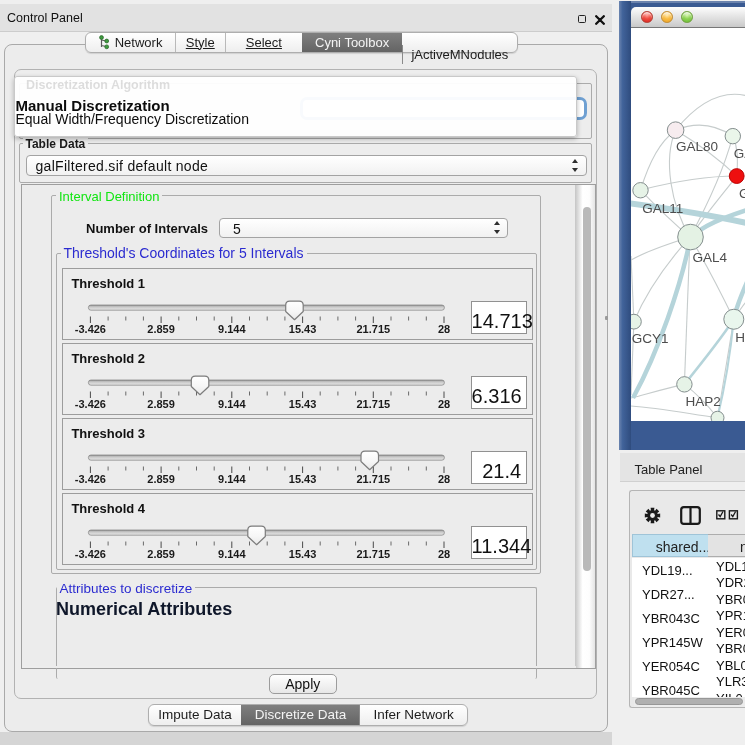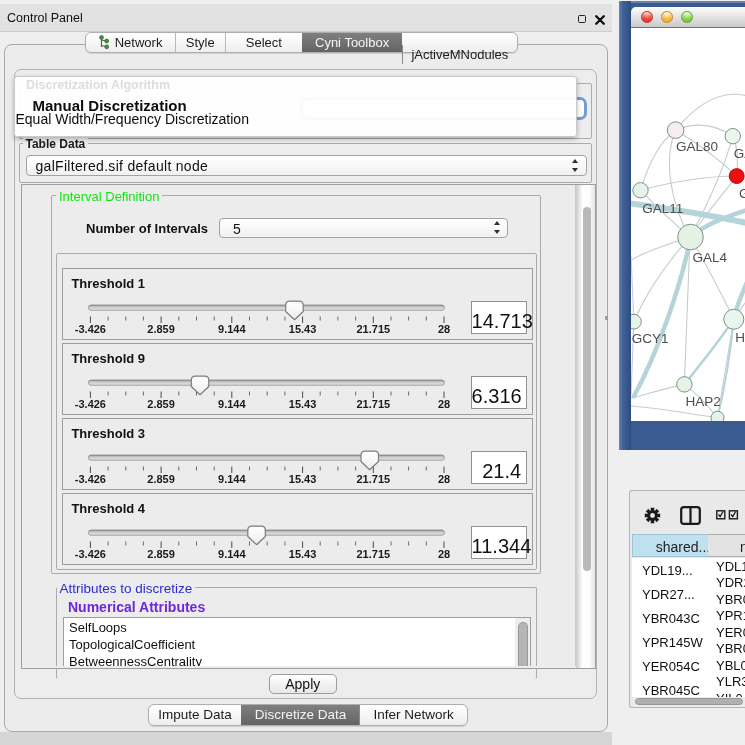--- a/index.html
+++ b/index.html
@@ -13,21 +13,21 @@
 #cp-title .t { position:absolute; left:8px; top:7px; font-size:13px; color:#111; }
 .groupbox { position:absolute; border:1px solid #ababab; border-radius:2px; }
 .gtitle { position:absolute; background:#ededed; padding:0 3px; font-size:13px; white-space:nowrap; }
 .combo { position:absolute; background:linear-gradient(#ffffff,#f1f1f1); border:1px solid #a3a3a3; border-radius:4px; font-size:14px; color:#111; }
 .combo .ct { position:absolute; left:9px; top:2px; white-space:nowrap; }
 .combo .arr { position:absolute; right:6px; top:50%; margin-top:-6.5px; width:8px; height:13px; }
 .combo .arr:before { content:""; position:absolute; top:0; left:0.5px; border-left:3.5px solid transparent; border-right:3.5px solid transparent; border-bottom:4.5px solid #2e2e2e; }
 .combo .arr:after { content:""; position:absolute; bottom:0; left:0.5px; border-left:3.5px solid transparent; border-right:3.5px solid transparent; border-top:4.5px solid #2e2e2e; }
 .tabset { position:absolute; display:flex; height:20.5px; font-size:13px; border:1px solid #aeaeae; border-radius:6px; background:linear-gradient(#ffffff,#eeeeee); box-shadow:0 1px 1px rgba(0,0,0,0.12); }
 .tabset .seg { height:100%; display:flex; align-items:center; justify-content:center; color:#1c1c1c; position:relative; }
-.tabset .seg.sep { border-left:1px solid #b9b9b9; }
+.tabset .seg.sep { border-left:1px solid #b9b9b9;text-decoration:underline; }
 .tabset .seg.on { background:linear-gradient(#7f7f7f,#646464); color:#f4f4f4; }
 .bold { font-weight:bold; }
 .thrbox { position:absolute; left:61.6px; width:471px; height:72px; background:#ececec; border:1px solid #9c9c9c; }
 .thrbox .tl { position:absolute; left:8.8px; top:7.5px; font-size:13px; font-weight:bold; color:#111; }
 .vbox { position:absolute; left:408px; top:32.5px; width:56px; height:33px; background:#fff; border:1px solid #919191; font-size:20px; color:#111; text-align:right; padding:8px 4.5px 0 0; }
 </style>
 </head>
 <body>
 <div id="app">
 
@@ -79,20 +79,21 @@
   <div class="groupbox" style="left:50.6px;top:195px;width:490.6px;height:379px;"></div>
   <div class="gtitle" style="left:56px;top:188.5px;color:#10e510;background:#ececec;">Interval Definition</div>
 
   <div class="abs bold" style="left:86px;top:220.5px;font-size:13px;color:#111;">Number of Intervals</div>
   <div class="combo" style="left:219px;top:217.5px;width:289px;height:20px;">
         <div class="ct" style="left:13px;">5</div>
         <div class="arr"></div>
       </div>
 
   <div class="groupbox" style="left:56.3px;top:252.8px;width:480.3px;height:317.2px;"></div>
+  <div class="gtitle" style="left:60.5px;top:245px;color:#2b2bd0;background:#ececec;font-size:14px;">Threshold's Coordinates for 5 Intervals</div>
 
     <div class="thrbox" style="top:267.8px;">
   <svg class="abs" style="left:0;top:0;" width="469" height="70" viewBox="0 0 469 70">
     <defs>
       <linearGradient id="gr1" x1="0" y1="0" x2="0" y2="1">
               <stop offset="0" stop-color="#8e8e8e"></stop>
               <stop offset="0.35" stop-color="#c7c7c7"></stop>
               <stop offset="1" stop-color="#e8e8e8"></stop>
             </linearGradient>
       <linearGradient id="th1" x1="0" y1="0" x2="0" y2="1">
@@ -171,21 +172,21 @@
           <line x1="363.3" y1="47.5" x2="363.3" y2="51.5" stroke="#6a6a6a" stroke-width="1"></line>
           <line x1="381.0" y1="47.5" x2="381.0" y2="54" stroke="#4a4a4a" stroke-width="1"></line>
     <text x="27.4" y="63.5" text-anchor="middle" font-size="11" font-weight="bold" fill="#1a1a1a">-3.426</text>
           <text x="98.1" y="63.5" text-anchor="middle" font-size="11" font-weight="bold" fill="#1a1a1a">2.859</text>
           <text x="168.8" y="63.5" text-anchor="middle" font-size="11" font-weight="bold" fill="#1a1a1a">9.144</text>
           <text x="239.6" y="63.5" text-anchor="middle" font-size="11" font-weight="bold" fill="#1a1a1a">15.43</text>
           <text x="310.3" y="63.5" text-anchor="middle" font-size="11" font-weight="bold" fill="#1a1a1a">21.715</text>
           <text x="381.0" y="63.5" text-anchor="middle" font-size="11" font-weight="bold" fill="#1a1a1a">28</text>
     <path d="M 128.3 42.5 L 128.3 36.2 Q 128.3 32.2 132.3 32.2 L 141.8 32.2 Q 145.8 32.2 145.8 36.2 L 145.8 42.5 L 137.0 50.7 Z" fill="url(#th2)" stroke="#7c7c7c" stroke-width="1.2" stroke-linejoin="round"></path>
   </svg>
-  <div class="tl">Threshold 9</div>
+  <div class="tl">Threshold 2</div>
   <div class="vbox">6.316</div>
   </div>
   <div class="thrbox" style="top:417.8px;">
   <svg class="abs" style="left:0;top:0;" width="469" height="70" viewBox="0 0 469 70">
     <defs>
       <linearGradient id="gr3" x1="0" y1="0" x2="0" y2="1">
               <stop offset="0" stop-color="#8e8e8e"></stop>
               <stop offset="0.35" stop-color="#c7c7c7"></stop>
               <stop offset="1" stop-color="#e8e8e8"></stop>
             </linearGradient>
@@ -271,41 +272,34 @@
           <text x="310.3" y="63.5" text-anchor="middle" font-size="11" font-weight="bold" fill="#1a1a1a">21.715</text>
           <text x="381.0" y="63.5" text-anchor="middle" font-size="11" font-weight="bold" fill="#1a1a1a">28</text>
     <path d="M 184.8 42.5 L 184.8 36.2 Q 184.8 32.2 188.8 32.2 L 198.3 32.2 Q 202.3 32.2 202.3 36.2 L 202.3 42.5 L 193.6 50.7 Z" fill="url(#th4)" stroke="#7c7c7c" stroke-width="1.2" stroke-linejoin="round"></path>
   </svg>
   <div class="tl">Threshold 4</div>
   <div class="vbox">11.344</div>
   </div>
 
   <div class="groupbox" style="left:56.3px;top:586.5px;width:480.3px;height:92px;border-bottom:none;"></div>
   <div class="gtitle" style="left:56.5px;top:580.5px;color:#2b2bd0;background:#ececec;font-size:13.5px;">Attributes to discretize</div>
-  <div class="abs bold" style="left:68px;top:599px;font-size:14px;color:#6d28d9;">Numerical Attributes</div>
-  <div class="abs" style="left:63px;top:616.5px;width:468px;height:49.5px;background:#ffffff;border:1px solid #9e9e9e;border-bottom:none;font-size:13px;color:#111;overflow:hidden;">
-    <div style="position:absolute;left:5px;top:2px;">SelfLoops</div>
-    <div style="position:absolute;left:5px;top:19px;">TopologicalCoefficient</div>
-    <div style="position:absolute;left:5px;top:36px;">BetweennessCentrality</div>
-    <div style="position:absolute;right:0;top:0;width:15.5px;height:52px;background:#ededed;"></div>
-    <div style="position:absolute;right:2.5px;top:4px;width:10px;height:48px;background:#b5b5b5;border:1px solid #999;border-radius:5px;border-bottom:none;"></div>
-  </div>
+  <div class="abs bold" style="left:56px;top:599px;font-size:18px;color:#0f172a;">Numerical Attributes</div>
 
   <div class="abs" style="left:21.8px;top:666px;width:554px;height:1.5px;background:#ededed;"></div>
 
   <div class="abs" style="left:268.9px;top:674.4px;width:67.7px;height:19.6px;background:linear-gradient(#fefefe,#e7e7e7);border:1px solid #9c9c9c;border-radius:5px;text-align:center;font-size:14px;color:#111;padding-top:0.5px;">Apply</div>
 
   <div class="tabset" style="left:147.5px;top:704px;width:320.5px;font-size:13.5px;height:21.5px;text-align:center;">
     <div class="seg first" style="width:92.9px;">Impute Data</div>
     <div class="seg on" style="width:118.1px;">Discretize Data</div>
     <div class="seg" style="width:107.5px;border-left:1px solid #8a8a8a;">Infer Network</div>
   </div>
 
   <div class="abs" style="left:13.5px;top:75.5px;width:563.5px;height:61px;background:rgba(255,255,255,0.95);border:1px solid #c9c9c9;border-radius:3px;box-shadow:0 2px 5px rgba(0,0,0,0.28);"></div>
-  <div class="abs bold" style="left:15.5px;top:97px;font-size:15px;color:#0c0c0c;padding-left:17px;">Manual Discretization</div>
+  <div class="abs bold" style="left:15.5px;top:97px;font-size:15px;color:#0c0c0c;">Manual Discretization</div>
   <div class="abs" style="left:15.5px;top:111px;font-size:14px;color:#0c0c0c;">Equal Width/Frequency Discretization</div>
   <div class="abs bold" style="left:26px;top:77.5px;font-size:13px;color:rgba(90,90,90,0.20);font-size:12.5px;">Discretization Algorithm</div>
 </div>
 
 <div class="abs" style="left:0;top:731.5px;width:616px;height:13.5px;background:#d5d5d5;"></div>
 
 <div class="abs" style="left:605px;top:315.5px;width:2.5px;height:4px;background:#9a9a9a;border-radius:1px;"></div>
 <div class="abs" style="left:612px;top:0;width:133px;height:745px;background:#efefef;"></div>
 
 <div class="abs" style="left:619px;top:1px;width:126px;height:449.4px;background:#3a5a92;box-shadow:inset 0 2px 0 rgba(255,255,255,0.25);"></div>
@@ -365,20 +359,23 @@
     <text x="739" y="197.5">GA</text>
     <text x="642.3" y="212.5">GAL11</text>
     <text x="692.4" y="262">GAL4</text>
     <text x="631.8" y="343">GCY1</text>
     <text x="735.2" y="342">HIS4</text>
     <text x="685.6" y="405.5">HAP2</text>
   </g>
 </svg>
 </div>
 
+<div class="abs" style="left:619.5px;top:453.4px;width:125.5px;height:28.8px;background:#e4e4e4;border-bottom:1px solid #d0d0d0;">
+  <div class="abs" style="left:15px;top:9px;font-size:13px;color:#222;">Table Panel</div>
+</div>
 
 <div class="abs" style="left:628.8px;top:490.3px;width:116.2px;height:218.2px;border:1px solid #b5b5b5;border-radius:3px 0 0 3px;border-right:none;background:#e9e9e9;overflow:hidden;">
 
   <svg class="abs" style="left:14px;top:16px;" width="17" height="17" viewBox="0 0 17 17">
     <path d="M6.60 0.83 L10.40 0.83 L10.06 3.33 L11.05 3.74 L12.57 1.73 L15.27 4.43 L13.26 5.95 L13.67 6.94 L16.17 6.60 L16.17 10.40 L13.67 10.06 L13.26 11.05 L15.27 12.57 L12.57 15.27 L11.05 13.26 L10.06 13.67 L10.40 16.17 L6.60 16.17 L6.94 13.67 L5.95 13.26 L4.43 15.27 L1.73 12.57 L3.74 11.05 L3.33 10.06 L0.83 10.40 L0.83 6.60 L3.33 6.94 L3.74 5.95 L1.73 4.43 L4.43 1.73 L5.95 3.74 L6.94 3.33 Z" fill="#1a1a1a"></path>
     <circle cx="8.5" cy="8.5" r="2.4" fill="#e9e9e9"></circle>
   </svg>
   <svg class="abs" style="left:50px;top:14.5px;" width="21" height="19" viewBox="0 0 21 19">
     <rect x="1.2" y="1.2" width="18.6" height="16.6" rx="2.6" fill="none" stroke="#1a1a1a" stroke-width="2.2"></rect>
     <line x1="10.5" y1="1.2" x2="10.5" y2="17.8" stroke="#1a1a1a" stroke-width="2.2"></line>

